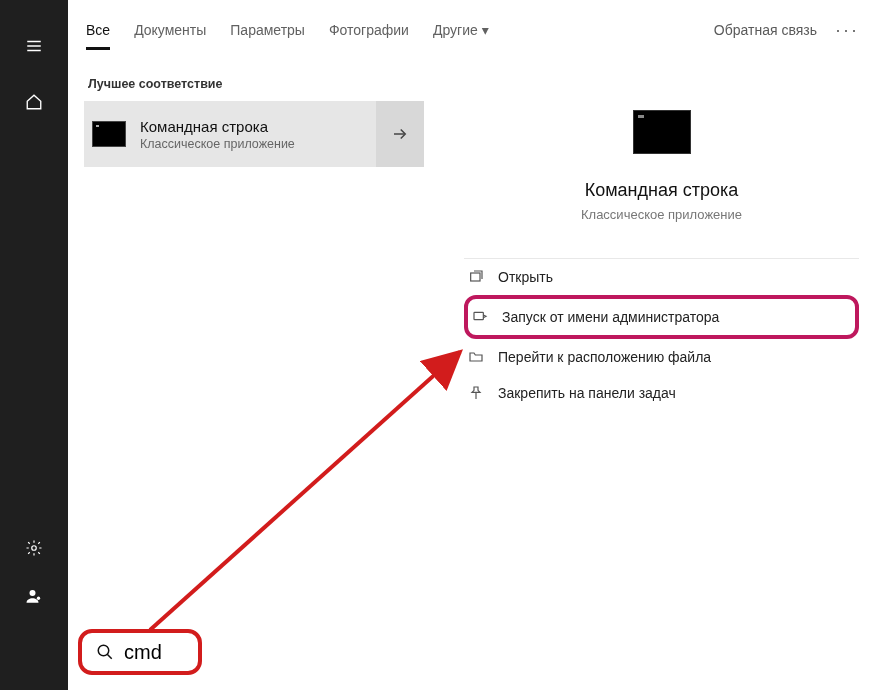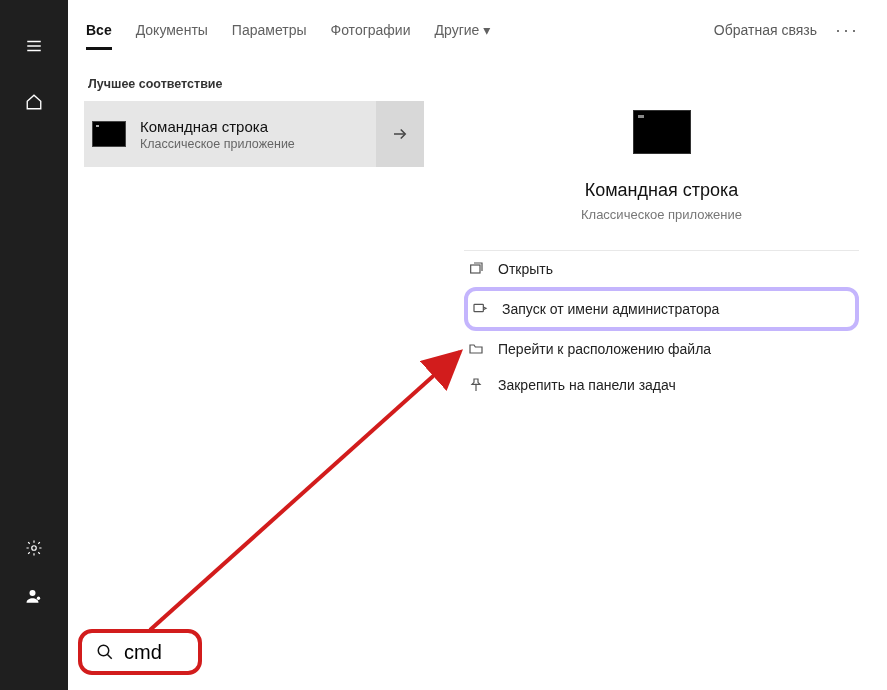--- a/index.html
+++ b/index.html
@@ -5,21 +5,21 @@
   * { margin: 0; padding: 0; box-sizing: border-box; font-family: "Segoe UI", Arial, sans-serif; }
   body { width: 887px; height: 690px; background: #fff; position: relative; overflow: hidden; }
   .shell { display: flex; width: 100%; height: 100%; }
   .sidebar { width: 68px; background: #1f1f1f; display: flex; flex-direction: column; align-items: center; padding-top: 22px; color: #fff; }
   .sidebar .icon-btn { width: 48px; height: 48px; display: flex; align-items: center; justify-content: center; cursor: pointer; }
   .sidebar .gap-mid { flex: 1; }
   .sidebar svg { width: 18px; height: 18px; }
   .main { flex: 1; background: #fff; display: flex; flex-direction: column; }
   .tabs { display: flex; align-items: center; height: 60px; padding: 0 18px 0 6px; gap: 0; }
   .tab { padding: 0 12px; font-size: 14px; color: #616161; height: 60px; display: flex; align-items: center; cursor: pointer; position: relative; }
-  .tab.active { color: #111; font-weight: 700; }
+  .tab.active { color: #111; font-weight: 400; }
   .tab.active::after { content:""; position:absolute; left:12px; right:12px; bottom:10px; height:3px; background:#111; }
   .tab .chev { margin-left: 4px; }
   .tabs .spacer { flex: 1; }
   .feedback { font-size: 14px; color: #5a5a5a; padding: 0 8px; cursor:pointer; }
   .more { padding: 0 10px; color:#616161; font-size:18px; letter-spacing:2px; cursor:pointer; }
   .body-area { flex: 1; display: flex; padding: 0 0 0 16px; }
   .left-col { width: 340px; display: flex; flex-direction: column; }
   .section-label { font-size: 12.5px; color: #333; font-weight: 600; padding: 8px 0 10px 4px; margin-top: 9px; }
   .best-match { display: flex; align-items: center; background: #e6e6e6; height: 66px; cursor:pointer; }
   .bm-icon { width: 34px; height: 26px; background:#000; margin: 0 14px 0 8px; position: relative; border:1px solid #444; }
@@ -27,25 +27,25 @@
   .bm-text { flex:1; display:flex; flex-direction:column; justify-content:center; }
   .bm-title { font-size: 15px; color:#111; }
   .bm-sub { font-size: 12.5px; color:#666; margin-top:2px; }
   .bm-arrow { width: 48px; height: 66px; background:#d8d8d8; display:flex; align-items:center; justify-content:center; }
   .right-col { flex: 1; padding: 20px 28px 0 40px; display:flex; flex-direction:column; }
   .preview-card { display:flex; flex-direction:column; align-items:center; padding-top:30px; }
   .preview-icon { width: 58px; height: 44px; background:#000; border:1px solid #333; position:relative; margin-bottom: 26px; }
   .preview-icon::before { content:""; position:absolute; top:4px; left:4px; width:6px; height:3px; background:#888; }
   .preview-title { font-size: 18px; color:#111; margin-bottom: 6px; }
   .preview-sub { font-size: 13px; color:#777; }
-  .actions { margin-top: 28px; border-top:1px solid #e8e8e8; }
+  .actions { margin-top: 36px; border-top:1px solid #e8e8e8; }
   .action-row { display:flex; align-items:center; height: 36px; font-size: 14px; color:#222; cursor:pointer; padding: 0 4px; gap: 14px; }
   .action-row svg { width:16px; height:16px; flex-shrink:0; }
   .action-row .ai { width:16px; display:flex; justify-content:center; color:#555; }
-  .highlight-box { border: 4px solid #c4b5fd; border-radius: 12px; }
+  .highlight-box { border: 4px solid #be185d; border-radius: 12px; }
   .search-area { position:absolute; left: 78px; bottom: 12px; height: 52px; display:flex; align-items:center; }
   .search-box { display:flex; align-items:center; border: 4px solid #d21c1c; border-radius: 14px; padding: 6px 14px; height: 46px; }
   .search-box svg { width:18px; height:18px; margin-right: 10px; }
   .search-box input { border:none; outline:none; font-size: 20px; width: 60px; background:transparent; font-family: inherit; }
   .arrow-annot { position:absolute; pointer-events:none; }
 </style>
 </head>
 <body>
 
 <div class="shell">

